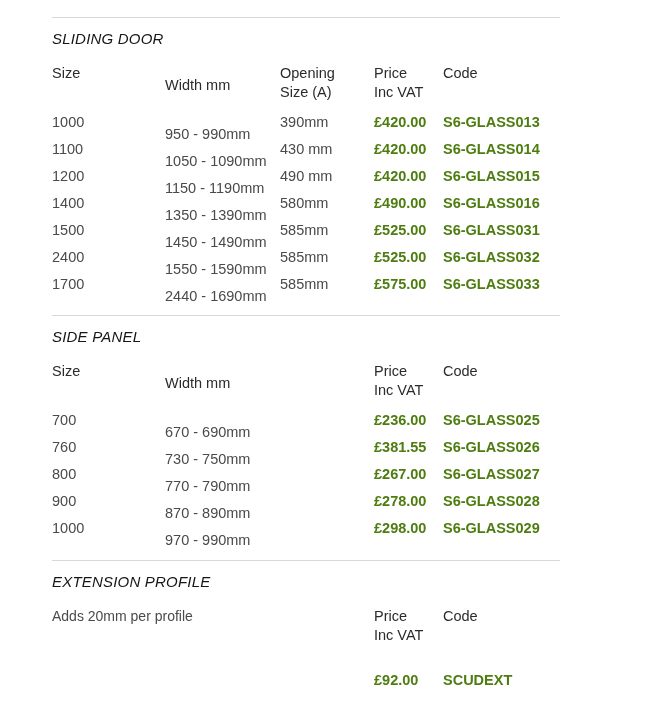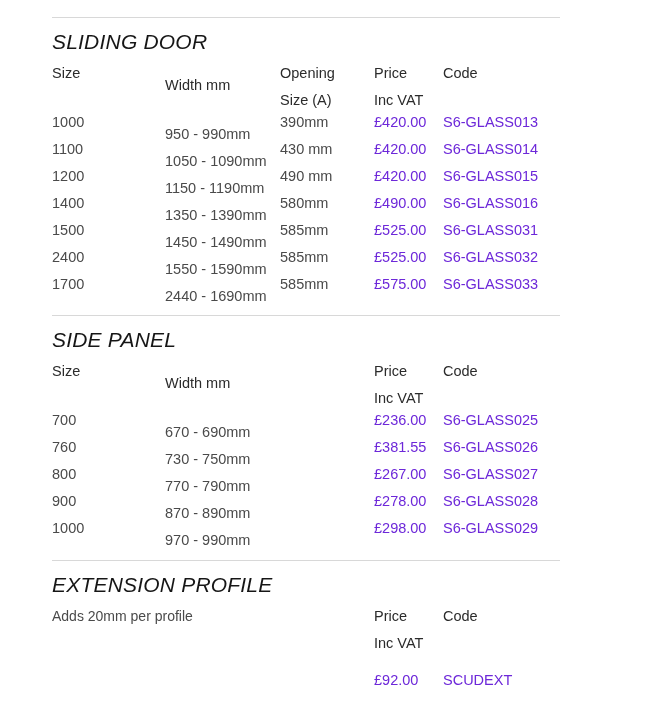--- a/index.html
+++ b/index.html
@@ -42,21 +42,21 @@
     width: 668px;
   }
   .section.sliding   { top: 30px;  }
   .section.sidepanel { top: 328px; }
   .section.extension { top: 573px; }
 
   .section-title {
     position: absolute;
     left: 52px;
     top: 0;
-    font-size: 21px;
+    font-size: 15px;
     font-style: italic;
     font-weight: 400;
     color: #161616;
     letter-spacing: 0.2px;
     white-space: nowrap;
   }
 
   
   .tbl {
     position: absolute;
@@ -95,28 +95,27 @@
     color: #2b2b2b;
     font-size: 14.5px;
   }
   .head-sub {
     position: absolute;
     top: 19px;
     font-size: 14.5px;
     line-height: 19px;
     color: #2b2b2b;
     white-space: nowrap;
-    margin-top: 8px;
   }
 
   
   .cell.price,
   .cell.code {
-    color: #6d28d9;
-    font-weight: 400;
+    color: #4d7c0f;
+    font-weight: 700;
   }
 
   .note {
     position: absolute;
     left: 52px;
     top: 0;
     font-size: 14px;
     line-height: 19px;
     color: #4a4a4a;
     white-space: nowrap;

